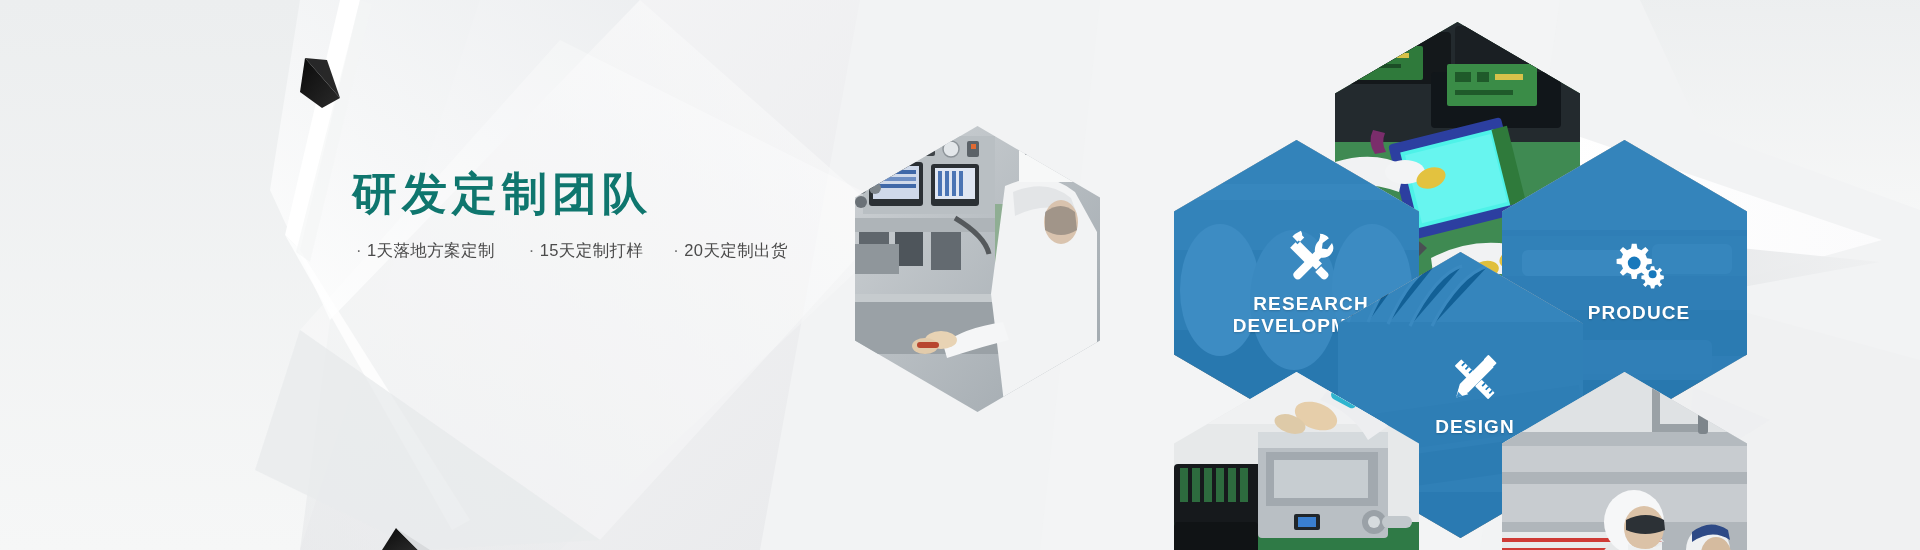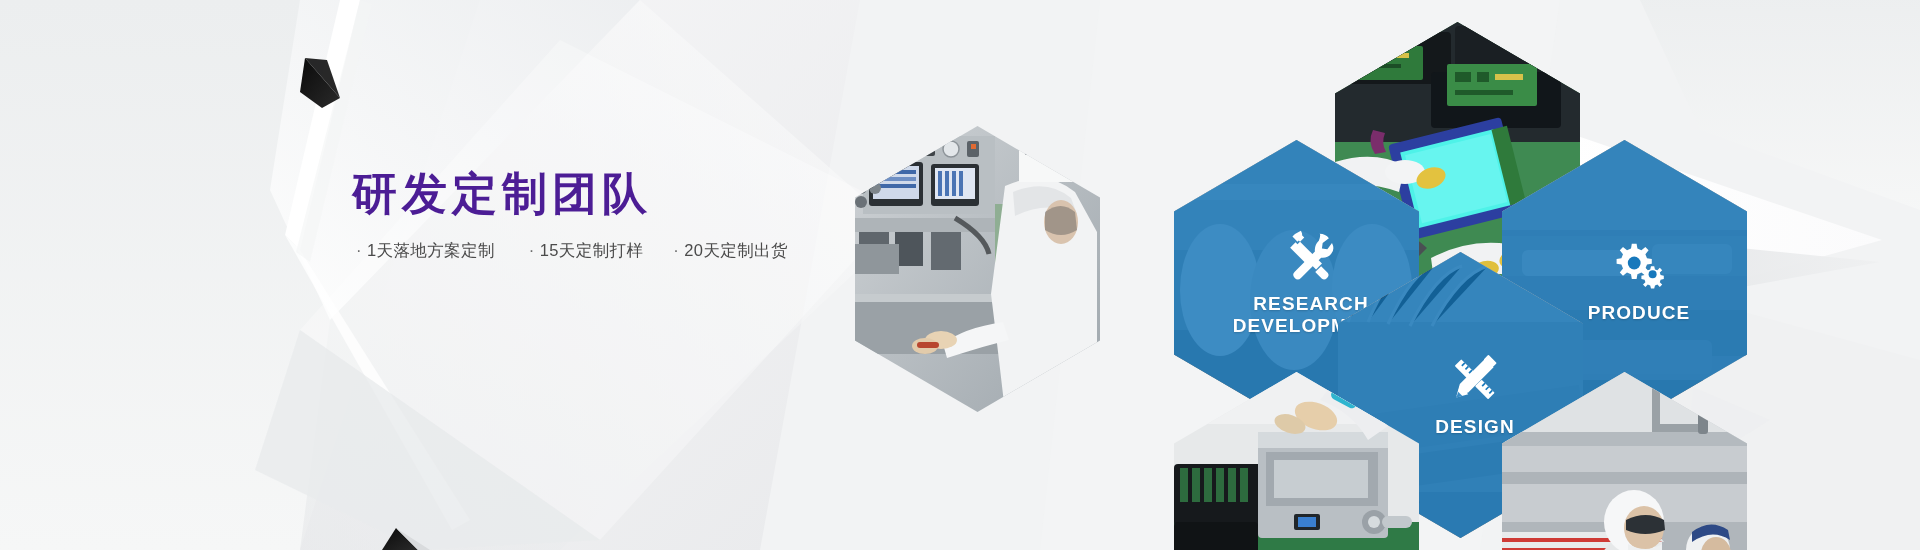--- a/index.html
+++ b/index.html
@@ -31,21 +31,21 @@
   .copy {
     position: absolute;
     left: 352px;
     top: 168px;
     z-index: 12;
   }
 
   .headline {
     font-size: 45px;
     font-weight: bold;
-    color: #4c1d95;
+    color: #0f766e;
     letter-spacing: 5px;
     line-height: 1.15;
     white-space: nowrap;
   }
 
   .subhead {
     margin-top: 12px;
     font-size: 29px;
     font-weight: normal;
     color: #333333;

